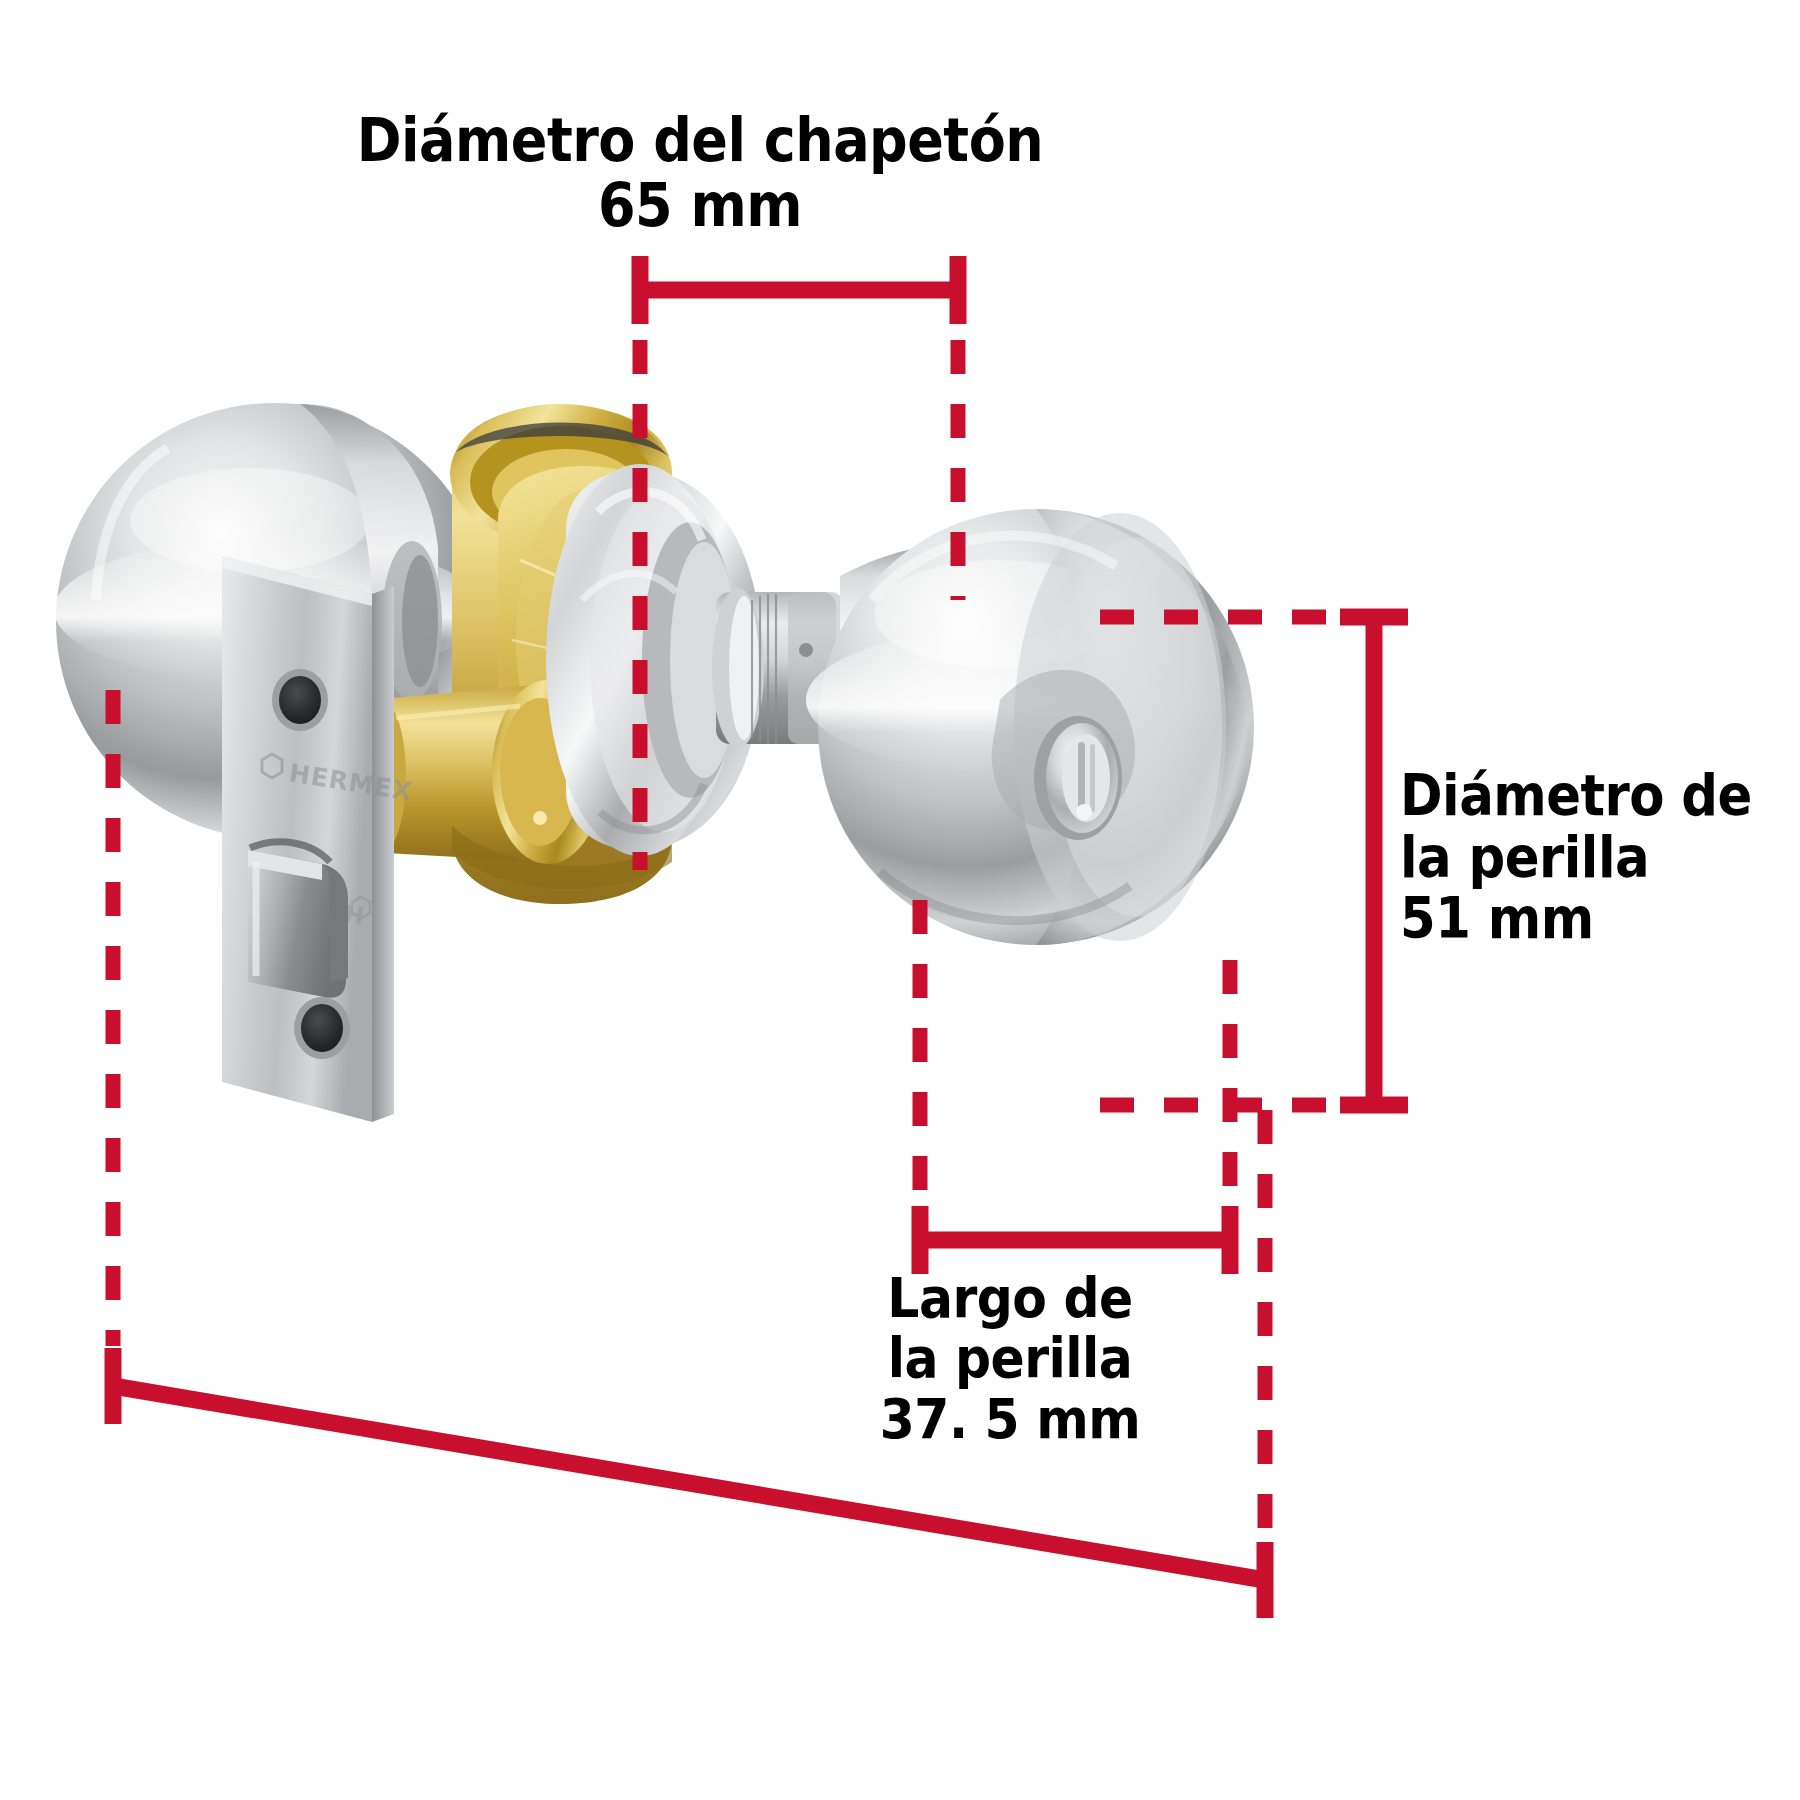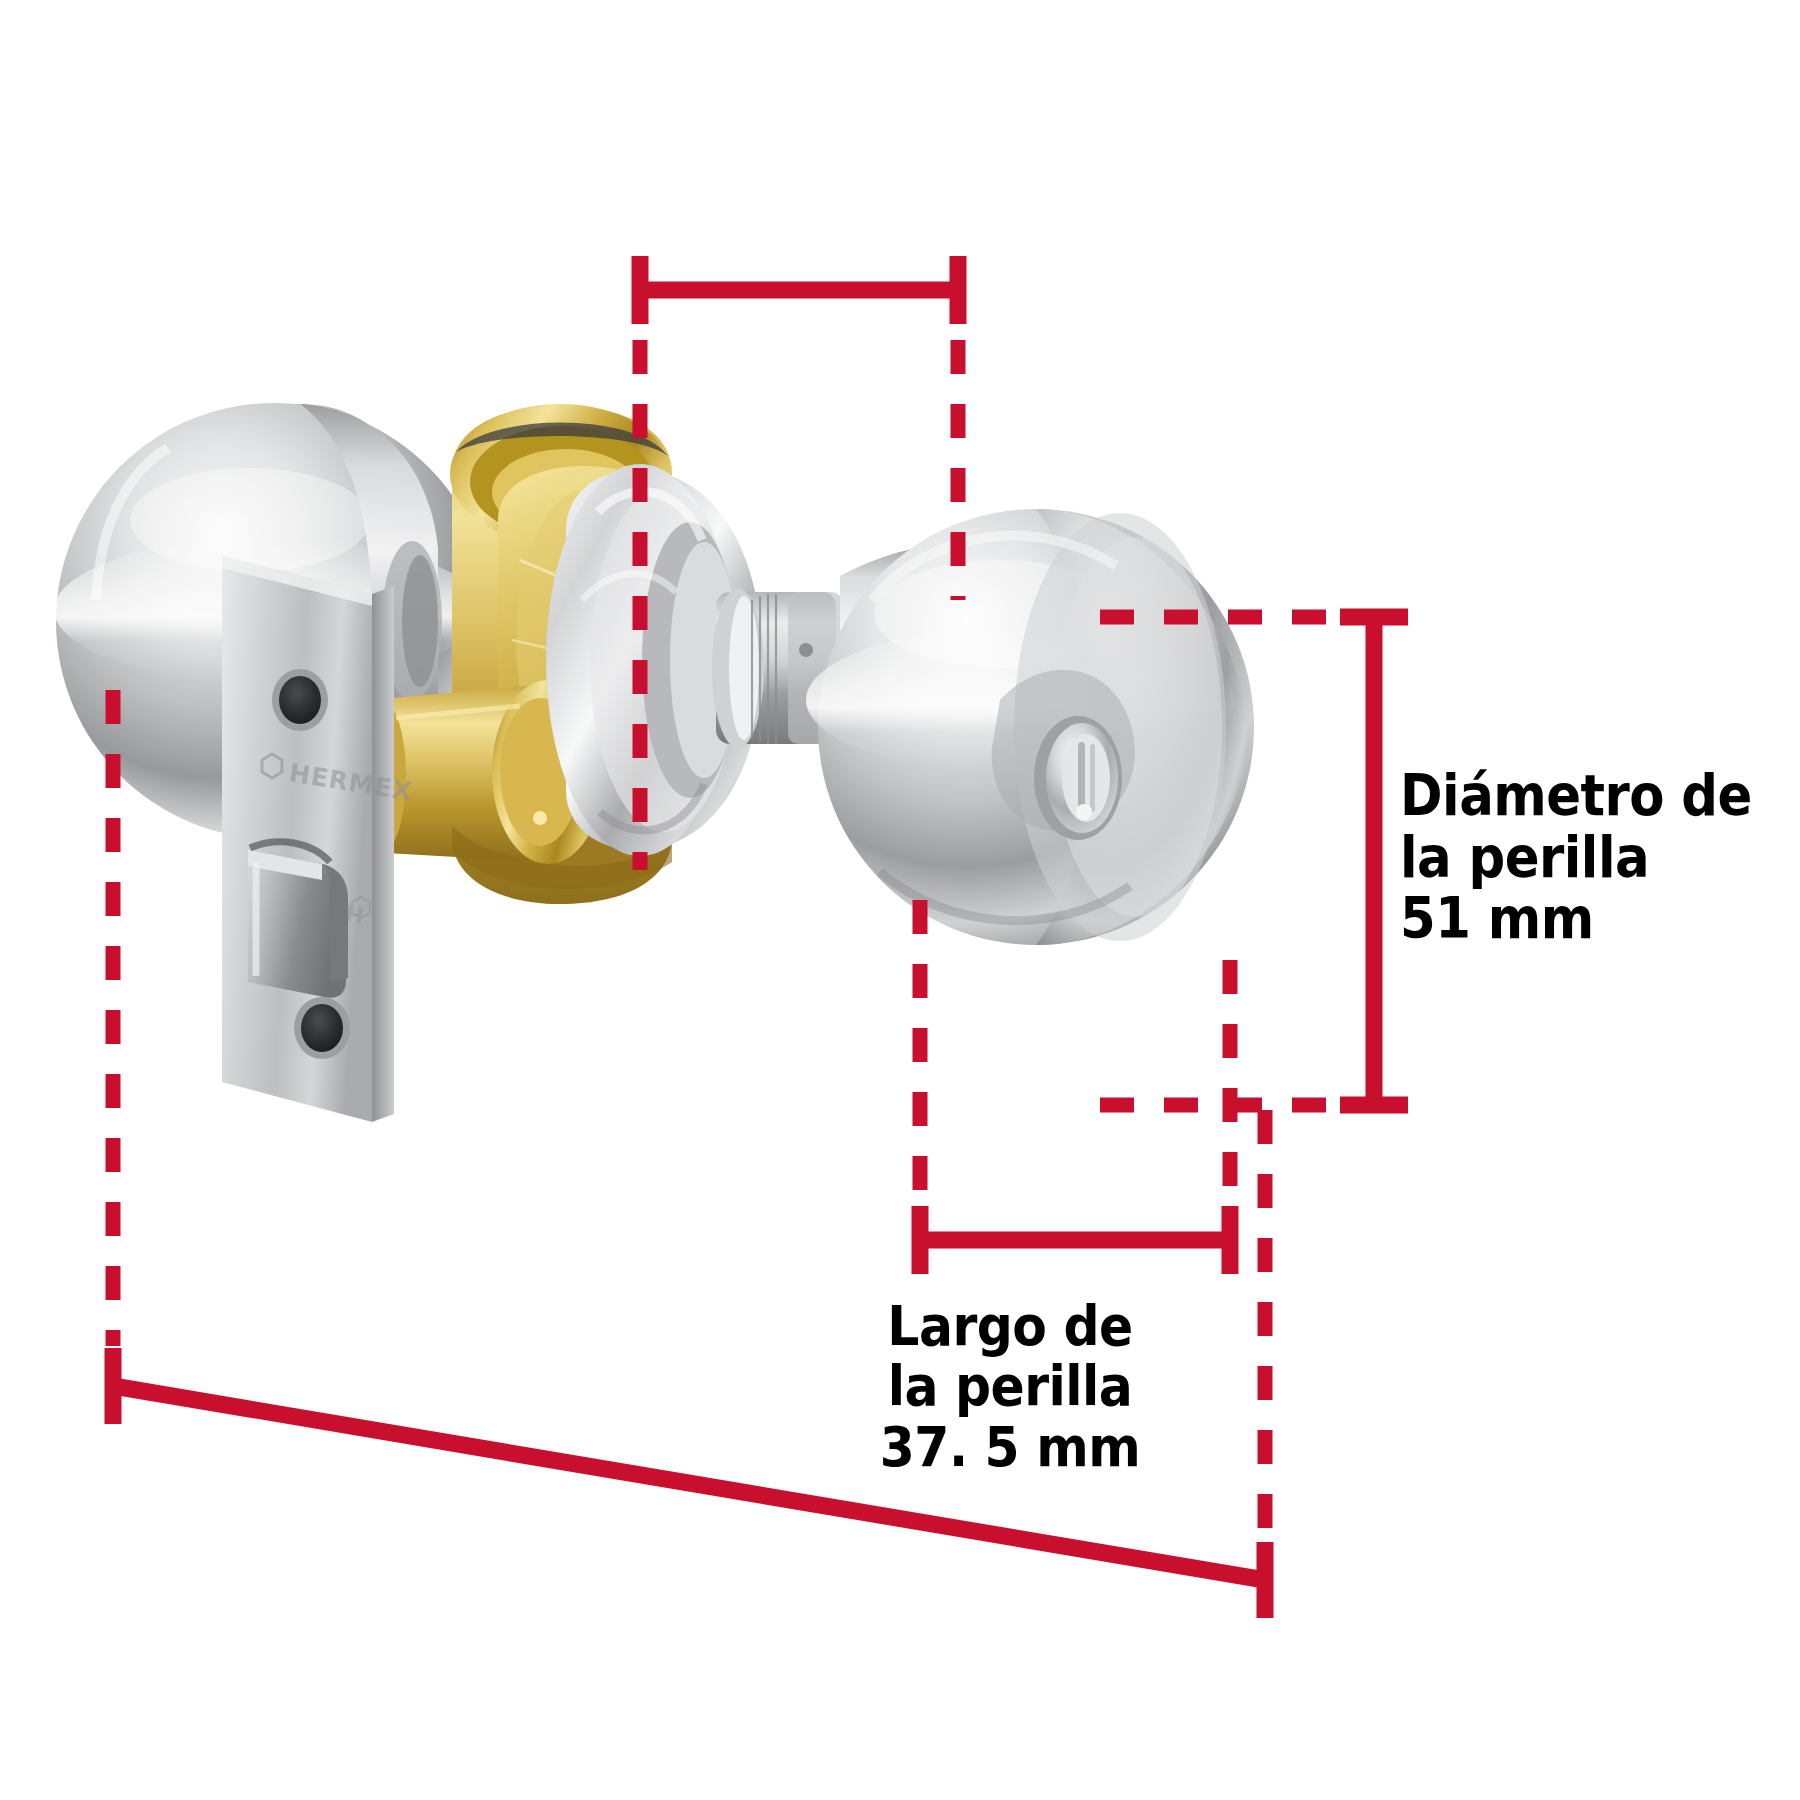--- a/index.html
+++ b/index.html
@@ -36,21 +36,21 @@
   }
   #lbl-perilla-diam {
     left: 1400px;
     top: 765px;
     width: 390px;
     text-align: left;
     font-size: 57px;
   }
   #lbl-perilla-largo {
     left: 860px;
-    top: 1296px;
+    top: 1268px;
     width: 300px;
     text-align: center;
     font-size: 56px;
   }
   #lbl-distancia {
     left: 40px;
     top: 1500px;
     width: 660px;
     text-align: center;
     font-size: 60px;
@@ -341,20 +341,22 @@
         <line x1="113" y1="1348" x2="113" y2="1424" stroke-width="17"></line>
         <line x1="1265" y1="1542" x2="1265" y2="1618" stroke-width="17"></line>
 
         <line x1="113" y1="690" x2="113" y2="1346" stroke-width="15" stroke-dasharray="34 30"></line>
         <line x1="1265" y1="1110" x2="1265" y2="1540" stroke-width="15" stroke-dasharray="34 30"></line>
       </g>
 
     </g>
   </svg>
 
+  <div class="lbl" id="lbl-chapeton">Diámetro del chapetón
+65 mm</div>
 
   <div class="lbl" id="lbl-perilla-diam">Diámetro de
 la perilla
 51 mm</div>
 
   <div class="lbl" id="lbl-perilla-largo">Largo de
 la perilla
 37. 5 mm</div>
 
 

